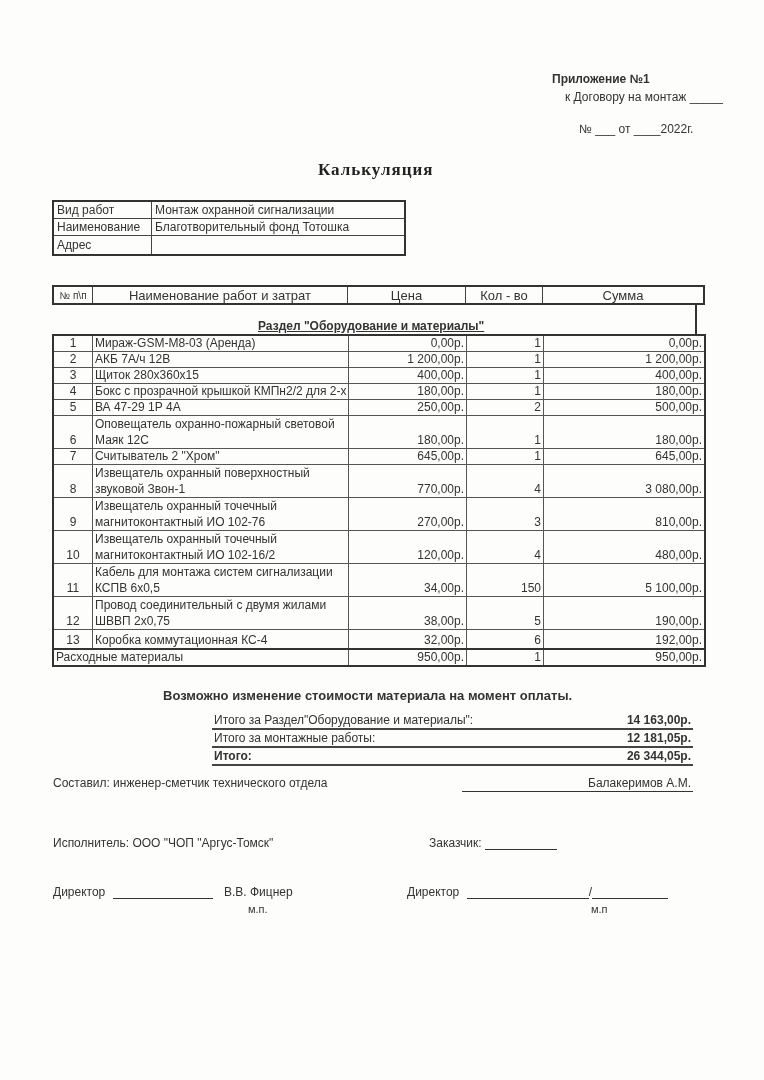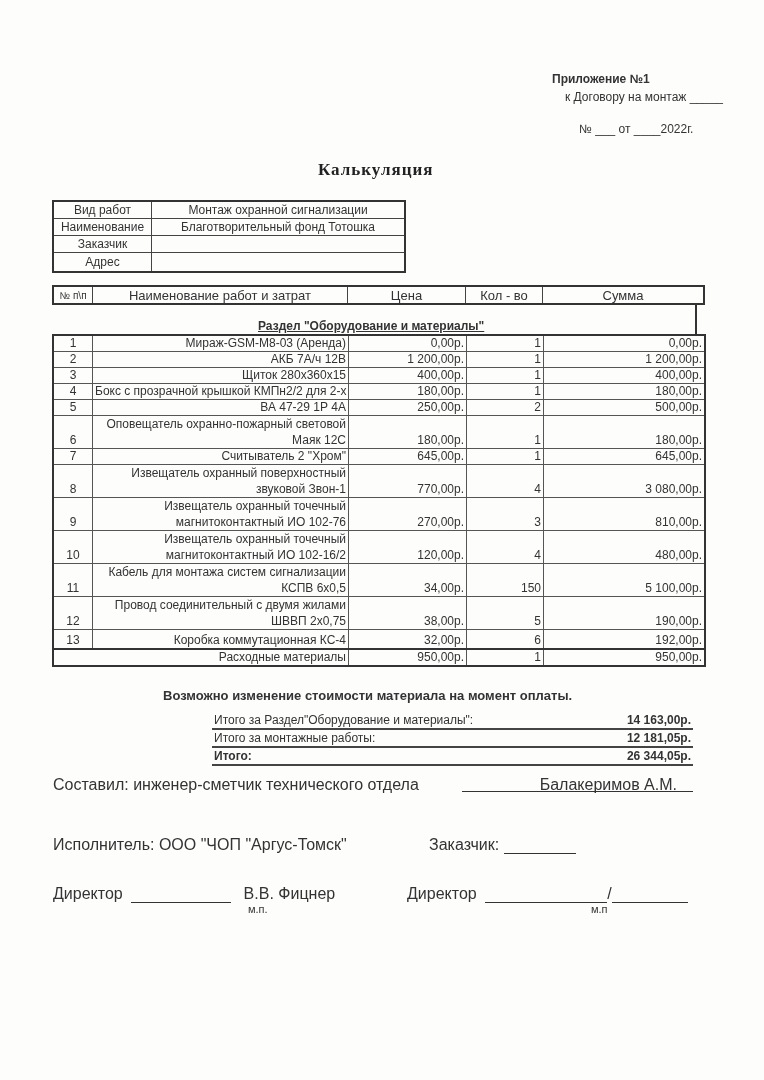--- a/index.html
+++ b/index.html
@@ -7,81 +7,77 @@
     width: 764px; height: 1080px; background: #fdfdfc; position: relative;
     font-family: "Liberation Sans", sans-serif; color: #333; overflow: hidden;
   }
   .abs { position: absolute; }
   .appx-title { left: 552px; top: 72px; font-size: 12px; font-weight: bold; color: #333; }
   .appx-line { left: 529px; top: 90px; font-size: 12px; color: #333; margin-left: 36px; }
   .appx-date { left: 579px; top: 122px; font-size: 12px; color: #333; }
   .doc-title { left: 318px; top: 160px; font-family: "Liberation Serif", serif; font-size: 17px; font-weight: bold; letter-spacing: 1px; color: #222; }
 
   table { border-collapse: collapse; }
-  .info-table { left: 52px; top: 200px; border: 2px solid #333; text-align: center; }
+  .info-table { left: 52px; top: 200px; border: 2px solid #333; }
   .info-table td { border: 1px solid #444; font-size: 12px; padding: 0 3px; height: 16px; color: #333; }
   .info-table td.lbl { width: 91px; }
   .info-table td.val { width: 246px; }
   .info-table tr.tall td { height: 18px; }
 
   .head-table { left: 52px; top: 285px; border: 2px solid #333; }
   .head-table td { border: 1px solid #444; font-size: 13px; text-align: center; height: 16px; padding: 0; color: #333; }
   .head-table td.c-no { width: 38px; font-size: 10px; }
   .head-table td.c-name { width: 254px; }
   .head-table td.c-price { width: 117px; }
   .head-table td.c-qty { width: 76px; }
   .head-table td.c-sum { width: 160px; }
 
   .section-frame { left: 52px; top: 303px; width: 643px; height: 32px; border-right: 2px solid #333; }
   .section-title { left: 258px; top: 319px; font-size: 12px; font-weight: bold; text-decoration: underline; color: #333; }
 
   .items-table { left: 52px; top: 334px; border: 2px solid #333; }
   .items-table td { border: 1px solid #555; font-size: 12px; padding: 0 2px; color: #333; vertical-align: bottom; line-height: 15px; }
   .items-table td.no { width: 34px; text-align: center; }
-  .items-table td.name { width: 251px; white-space: nowrap; overflow: hidden; max-width: 251px; text-align: right; }
+  .items-table td.name { width: 251px; white-space: nowrap; overflow: hidden; max-width: 251px; }
   .items-table td.price { width: 113px; text-align: right; }
   .items-table td.qty { width: 72px; text-align: right; }
   .items-table td.sum { width: 156px; text-align: right; }
   .items-table tr.h1 td { height: 14px; }
   .items-table tr.h2 td { height: 30px; }
   .items-table tr.h3 td { height: 18px; }
   .items-table td.name.wrap { white-space: normal; line-height: 16px; }
 
   .note { left: 163px; top: 688px; font-size: 13px; font-weight: bold; color: #333; }
   .totals { left: 212px; top: 712px; width: 481px; }
   .totals .row { position: relative; height: 16px; border-bottom: 2px solid #444; font-size: 12px; color: #333; }
   .totals .row .l { position: absolute; left: 2px; top: 1px; }
   .totals .row .r { position: absolute; right: 2px; top: 1px; font-weight: bold; }
   .totals .row.grand .l { font-weight: bold; }
 
-  .sig { font-size: 16px; color: #333; }
+  .sig { font-size: 12px; color: #333; }
   .line { display: inline-block; border-bottom: 1px solid #333; vertical-align: bottom; }
 </style>
 </head>
 <body>
 
 <div class="abs appx-title">Приложение №1</div>
 <div class="abs appx-line">к Договору на монтаж _____</div>
 <div class="abs appx-date">№ ___ от ____2022г.</div>
 
 <div class="abs doc-title">Калькуляция</div>
 
 <table class="abs info-table">
   <tbody>
       <tr>
     <td class="lbl">Вид работ</td>
     <td class="val">Монтаж охранной сигнализации</td>
   </tr>
   <tr>
     <td class="lbl">Наименование</td>
     <td class="val">Благотворительный фонд Тотошка</td>
-  </tr>
-  <tr>
-    <td class="lbl">Заказчик</td>
-    <td class="val"></td>
   </tr>
   <tr class="tall">
     <td class="lbl">Адрес</td>
     <td class="val"></td>
   </tr>
 </tbody>
   </table>
 
 <table class="abs head-table">
   <tbody>
@@ -185,21 +181,21 @@
         <td class="sum">190,00р.</td>
       </tr>
       <tr class="h3">
         <td class="no">13</td>
         <td class="name">Коробка коммутационная КС-4</td>
         <td class="price">32,00р.</td>
         <td class="qty">6</td>
         <td class="sum">192,00р.</td>
       </tr>
       <tr class="h1" style="border-top: 2px solid rgb(51, 51, 51);">
-        <td colspan="2" style="text-align: right;">Расходные материалы</td>
+        <td colspan="2" style="text-align: left;">Расходные материалы</td>
         <td class="price">950,00р.</td>
         <td class="qty">1</td>
         <td class="sum">950,00р.</td>
       </tr>
     </tbody>
 </table>
 
 <div class="abs note">Возможно изменение стоимости материала на момент оплаты.</div>
 
 <div class="abs totals">
@@ -212,21 +208,21 @@
     <span class="r">12 181,05р.</span>
   </div>
   <div class="row grand">
     <span class="l">Итого:</span>
     <span class="r">26 344,05р.</span>
   </div>
 </div>
 
 <div class="abs sig" style="left:53px;top:776px;">Составил: инженер-сметчик технического отдела</div>
 <div class="abs sig" style="left:462px;top:776px;width:231px;border-bottom:1px solid #333;height:15px;">
-  <span style="position:absolute;right:16px;top:0;">Балакеримов А.М.</span>
+  <span style="position:absolute;right:2px;top:0;">Балакеримов А.М.</span>
 </div>
 
 <div class="abs sig" style="left:53px;top:836px;">Исполнитель: ООО "ЧОП "Аргус-Томск"</div>
 <div class="abs sig" style="left:429px;top:836px;">
   <span>Заказчик:</span>
   <span class="line" style="width:72px;height:12px;"></span>
 </div>
 
 <div class="abs sig" style="left:53px;top:885px;">
   <span>Директор</span>

